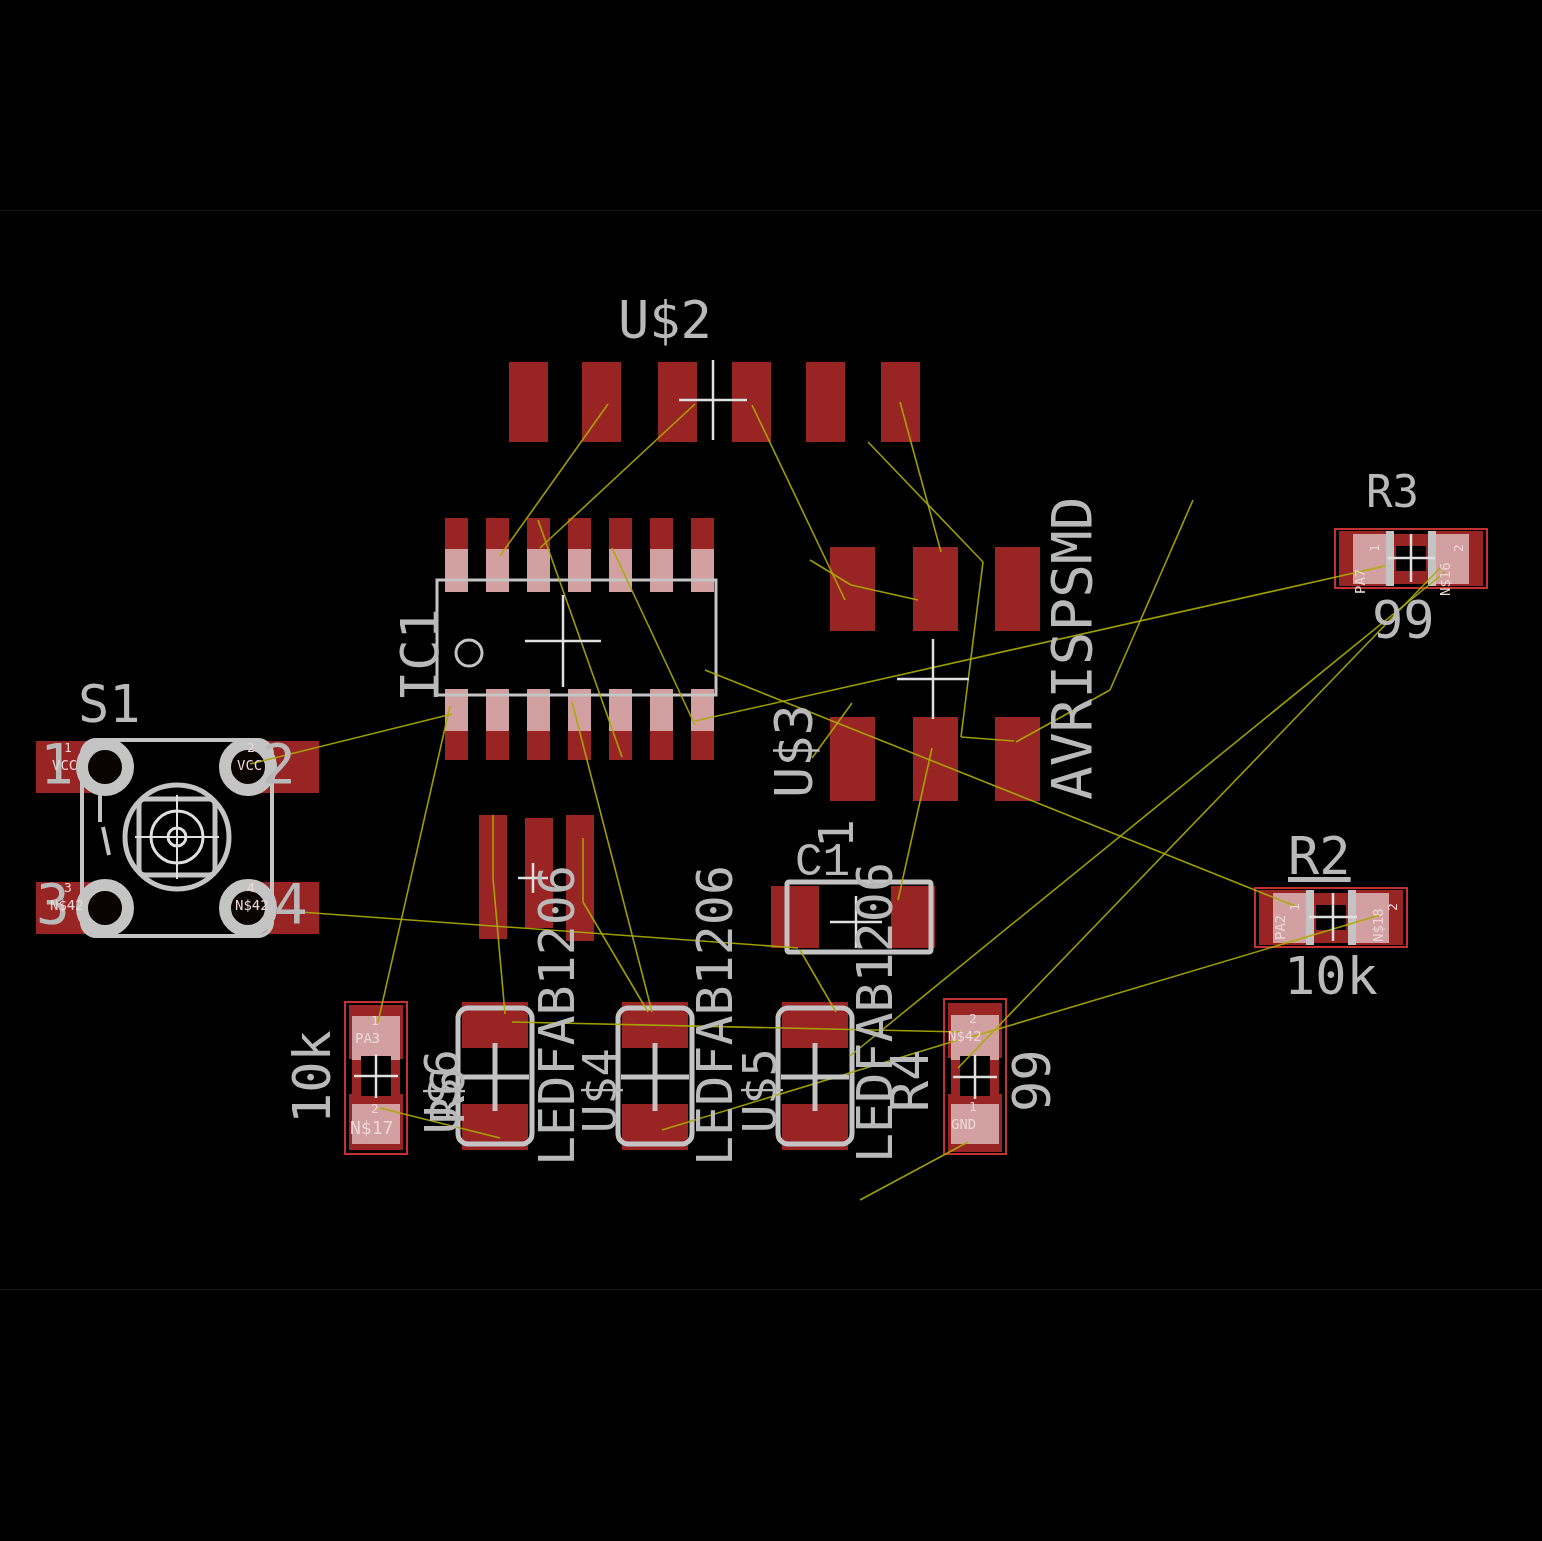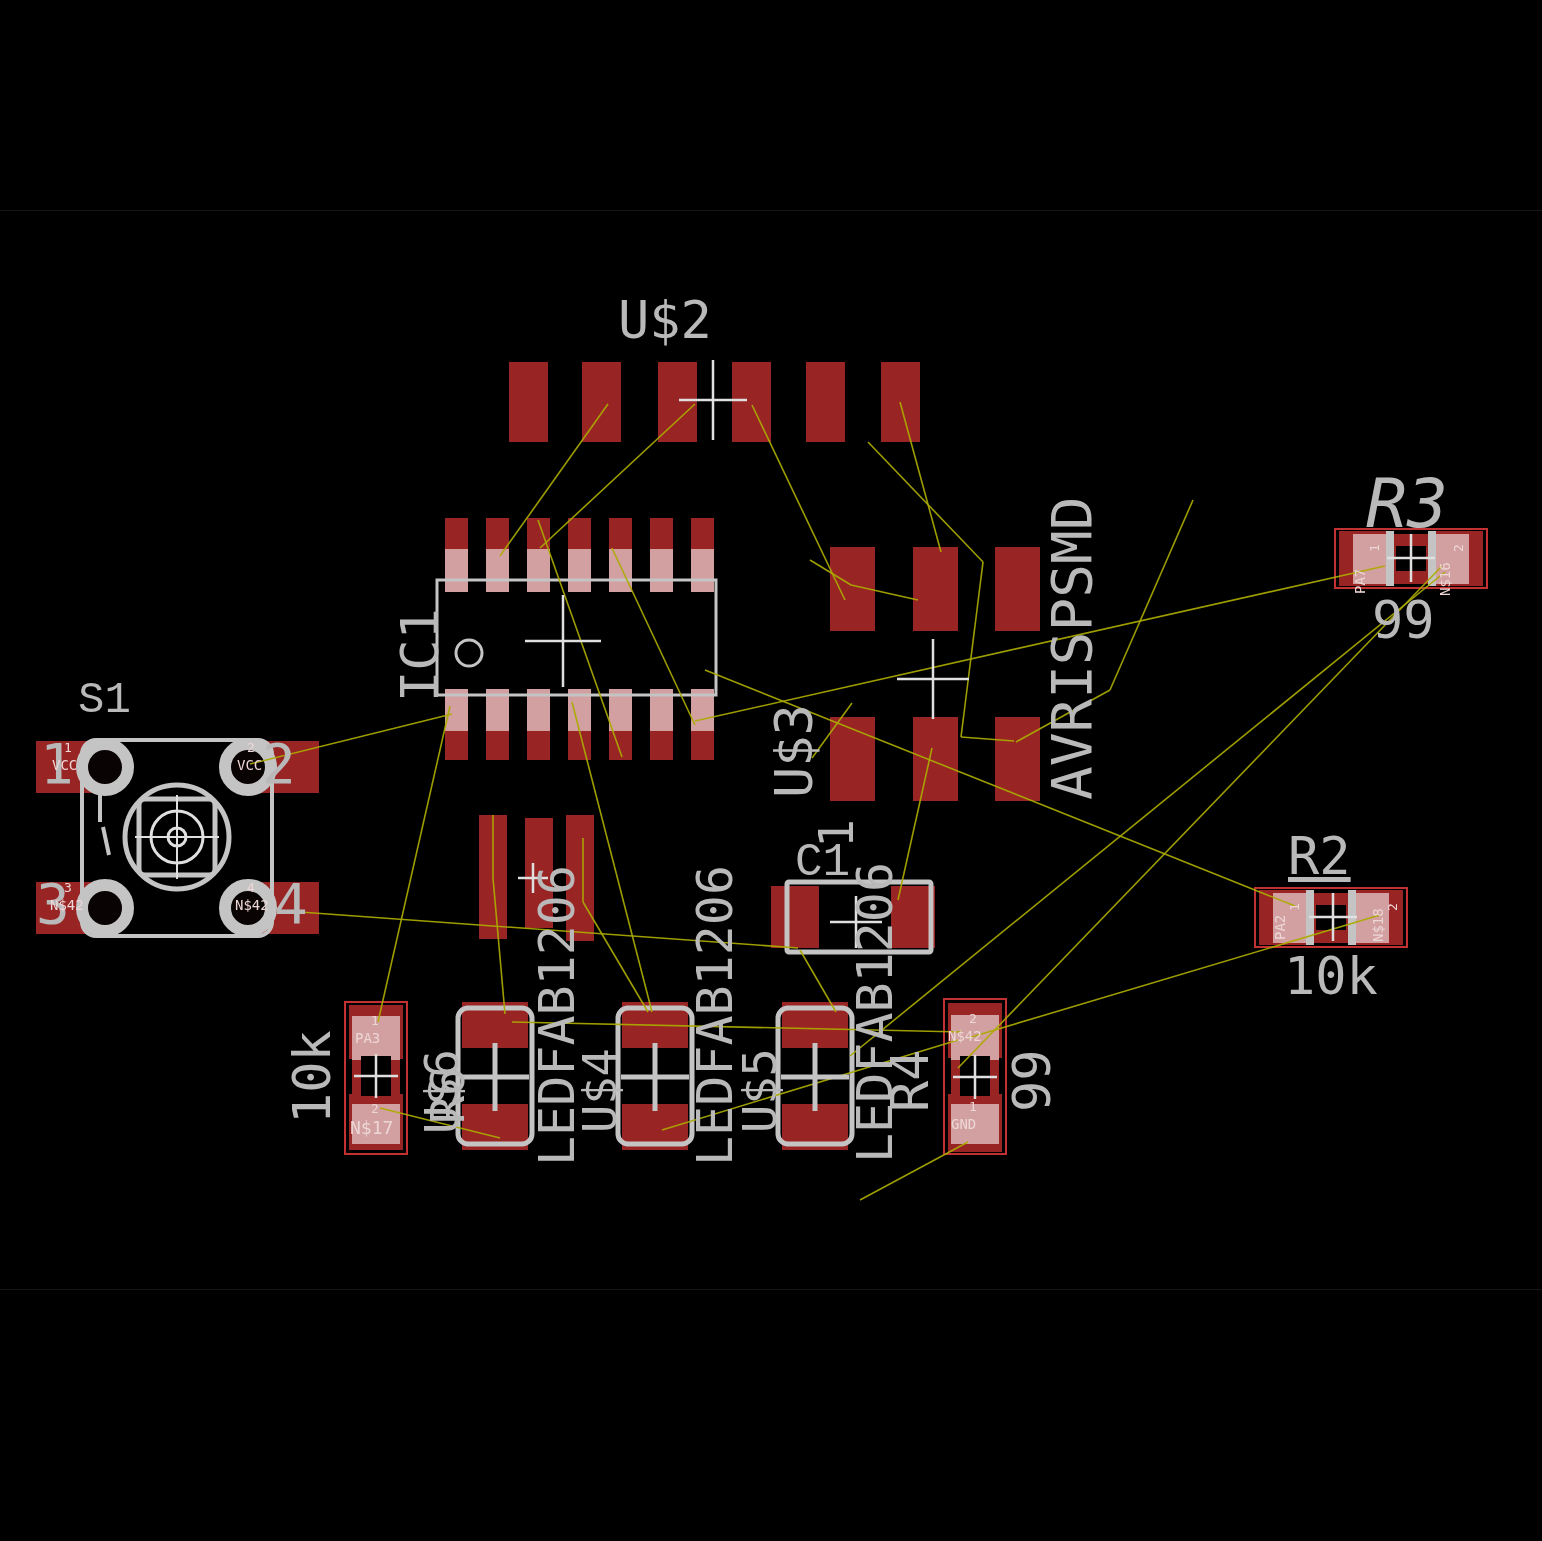--- a/index.html
+++ b/index.html
@@ -181,36 +181,36 @@
       <line x1="1387" y1="558" x2="1435" y2="558" stroke="#DFDFDF" stroke-width="2.5"></line>
       <line x1="1411" y1="534" x2="1411" y2="582" stroke="#DFDFDF" stroke-width="2.5"></line>
       <line x1="1309" y1="917" x2="1357" y2="917" stroke="#DFDFDF" stroke-width="2.5"></line>
       <line x1="1333" y1="893" x2="1333" y2="941" stroke="#DFDFDF" stroke-width="2.5"></line>
     </svg>
   <div id="labels">
       <span class="lbl" style="left: 618px; top: 294px; font-size: 52px;">U$2</span>
       <span class="lbl vt" style="left: 394px; top: 702px; font-size: 52px;">IC1</span>
       <span class="lbl vt" style="left: 768px; top: 798px; font-size: 52px;">U$3</span>
       <span class="lbl vt" style="left: 1044px; top: 800px; font-size: 56px;">AVRISPSMD</span>
-      <span class="lbl" style="left: 78px; top: 678px; font-size: 44px; font-family: Liberation Mono, monospace;">S1</span>
+      <span class="lbl" style="left: 78px; top: 678px; font-size: 52px;">S1</span>
       <span class="lbl" style="left: 40px; top: 736px; font-size: 56px;">1</span>
       <span class="lbl" style="left: 262px; top: 736px; font-size: 56px;">2</span>
       <span class="lbl" style="left: 36px; top: 876px; font-size: 56px;">3</span>
       <span class="lbl" style="left: 274px; top: 876px; font-size: 56px;">4</span>
       <span class="lbl padlbl" style="left: 64px; top: 741px; font-size: 13px;">1</span>
       <span class="lbl padlbl" style="left: 52px; top: 758px; font-size: 14px;">VCC</span>
       <span class="lbl padlbl" style="left: 247px; top: 741px; font-size: 13px;">2</span>
       <span class="lbl padlbl" style="left: 237px; top: 758px; font-size: 14px;">VCC</span>
       <span class="lbl padlbl" style="left: 64px; top: 881px; font-size: 13px;">3</span>
       <span class="lbl padlbl" style="left: 50px; top: 898px; font-size: 14px;">N$42</span>
       <span class="lbl padlbl" style="left: 247px; top: 881px; font-size: 13px;">4</span>
       <span class="lbl padlbl" style="left: 235px; top: 898px; font-size: 14px;">N$42</span>
       <span class="lbl" style="left: 795px; top: 840px; font-size: 46px; font-family: Liberation Mono, monospace;">C1</span>
       <span class="lbl vt" style="left: 812px; top: 848px; font-size: 48px;">1</span>
-      <span class="lbl" style="left: 1366px; top: 470px; font-size: 68px; font-style: italic;">R3</span>
+      <span class="lbl" style="left: 1366px; top: 470px; font-size: 44px;">R3</span>
       <span class="lbl" style="left: 1372px; top: 594px; font-size: 52px;">99</span>
       <span class="lbl" style="left: 1288px; top: 830px; font-size: 52px; text-decoration: underline;">R2</span>
       <span class="lbl" style="left: 1284px; top: 950px; font-size: 52px;">10k</span>
       <span class="lbl vt padlbl" style="left: 1368px; top: 552px; font-size: 13px;">1</span>
       <span class="lbl vt padlbl" style="left: 1353px; top: 594px; font-size: 14px;">PA7</span>
       <span class="lbl vt padlbl" style="left: 1452px; top: 552px; font-size: 13px;">2</span>
       <span class="lbl vt padlbl" style="left: 1438px; top: 596px; font-size: 14px;">N$16</span>
       <span class="lbl vt padlbl" style="left: 1288px; top: 911px; font-size: 13px;">1</span>
       <span class="lbl vt padlbl" style="left: 1273px; top: 940px; font-size: 14px;">PA2</span>
       <span class="lbl vt padlbl" style="left: 1386px; top: 911px; font-size: 13px;">2</span>

